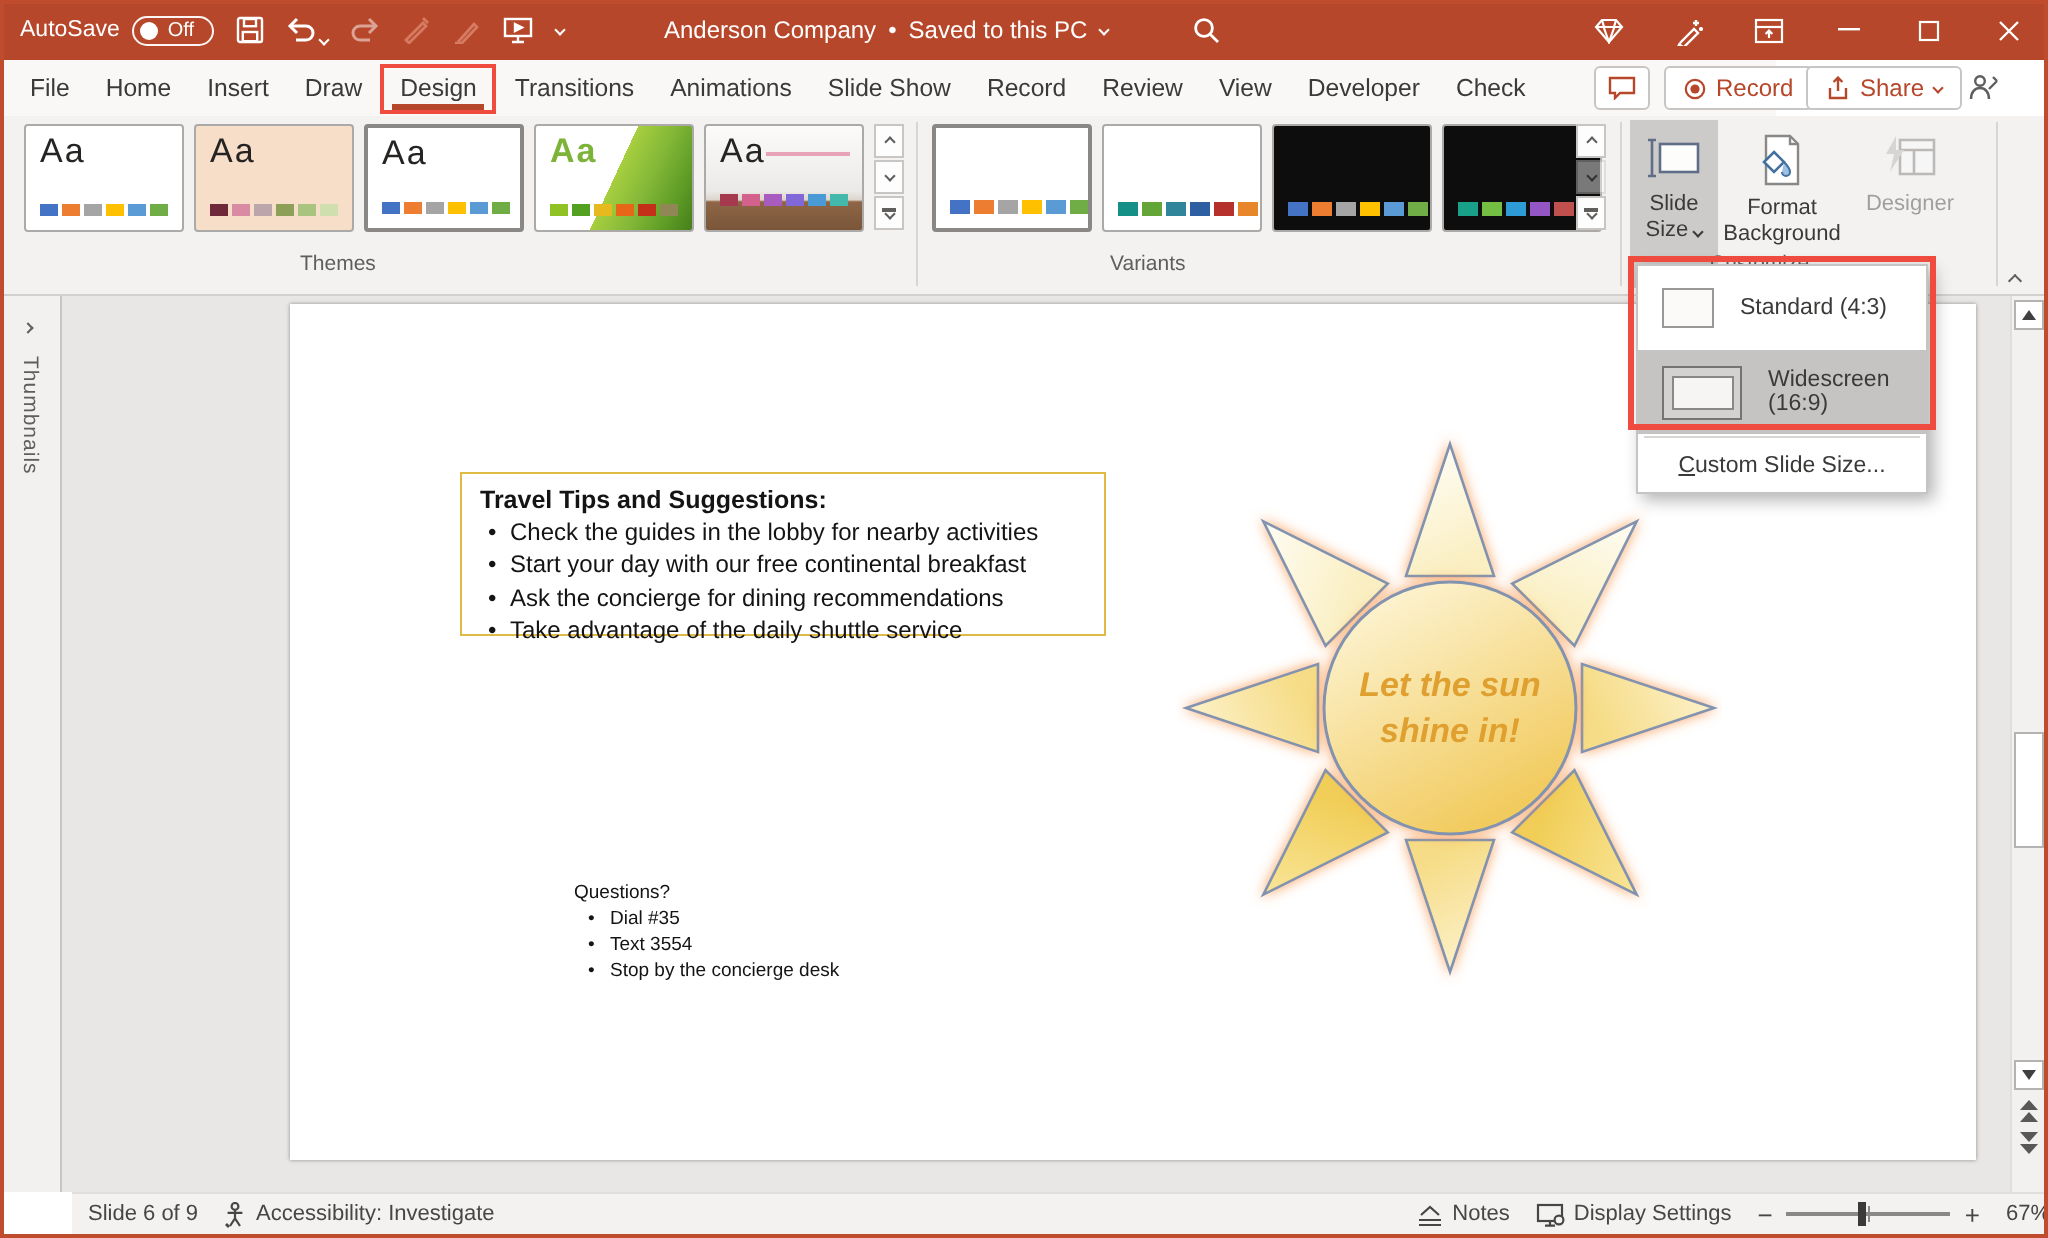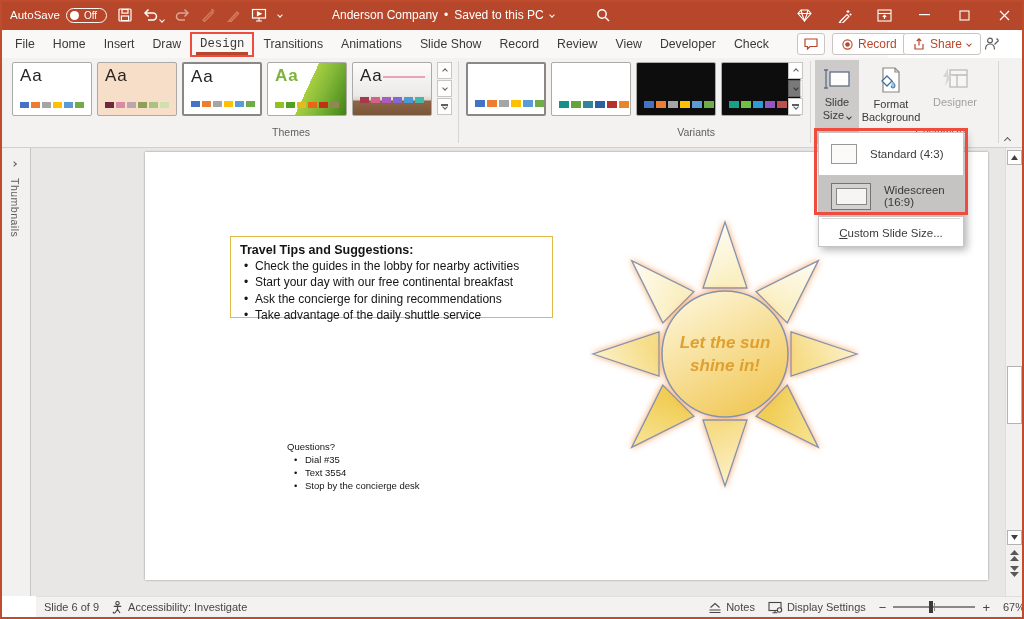--- a/index.html
+++ b/index.html
@@ -23,28 +23,28 @@
   .chv { display:inline-block; width:5px; height:5px; border-right:1.4px solid currentColor; border-bottom:1.4px solid currentColor; }
   .chv.down { transform:rotate(45deg); }
   .chv.up { transform:rotate(-135deg); }
   .chv.right { transform:rotate(-45deg); }
   .chv.sm { width:4px; height:4px; }
 
   
   .tabrow { position:absolute; left:0; top:30px; width:888px; height:28px; background:#f9f8f7; }
   .tabs { display:flex; padding-left:6px; height:28px; align-items:center; }
   .tab { padding:0 9px; line-height:27px; font-size:12.3px; color:#3b3a39; white-space:nowrap; }
-  .tab-design { position:relative; border:2px solid #EF4B3E; padding:0 8px; line-height:21px; margin:0 0;font-family:Liberation Mono, monospace; }
+  .tab-design { position:relative; border:2px solid #EF4B3E; padding:0 8px; line-height:21px; margin:0 0; }
   .tab-design::after { content:""; position:absolute; left:4px; right:4px; bottom:0; height:3px; background:#B7472A; }
   .pill-btn { position:absolute; top:3px; height:22px; border:1px solid #c8c6c4; border-radius:3px; background:#fff; display:flex; align-items:center; gap:5px; padding:0 9px; font-size:12px; color:#B7472A; white-space:nowrap; }
 
   
   .ribbon { position:absolute; left:0; top:58px; width:1024px; height:90px; background:#f3f2f1; border-bottom:1px solid #d2d0ce; }
   .grp-sep { position:absolute; top:3px; height:82px; width:1px; background:#d8d6d4; }
-  .grp-label { position:absolute; top:68px; font-size:10.5px; color:#605e5c; text-align:right; }
+  .grp-label { position:absolute; top:68px; font-size:10.5px; color:#605e5c; text-align:left; }
   .thumb { position:absolute; top:4px; width:80px; height:54px; border:1px solid #acaaa8; border-radius:2px; background:#fff; overflow:hidden; }
   .thumb.sel { border:2px solid #8a8886; box-shadow:inset 0 0 0 1px #fff; }
   .thumb .aa { position:absolute; left:7px; top:3px; font-size:17px; color:#252423; letter-spacing:1px; }
   .thumb .sws { position:absolute; left:7px; bottom:7px; display:flex; gap:2px; }
   .sw { width:9px; height:6px; display:inline-block; }
   .variant .sw { width:10px; height:7px; }
   .th-peach { background:#F6DEC9; }
   .th-facet { background:linear-gradient(115deg,#ffffff 50%,#A7CF3F 50%,#84B838 68%,#5F9D26 85%,#467F1B); }
   .th-facet .aa { color:#7DB338; font-weight:bold; }
   .th-wood  { background:linear-gradient(180deg,#fcfbfa 0%,#eceae8 62%,#ddd5cd 71%,#8E6647 73%,#7a5539 100%); }

